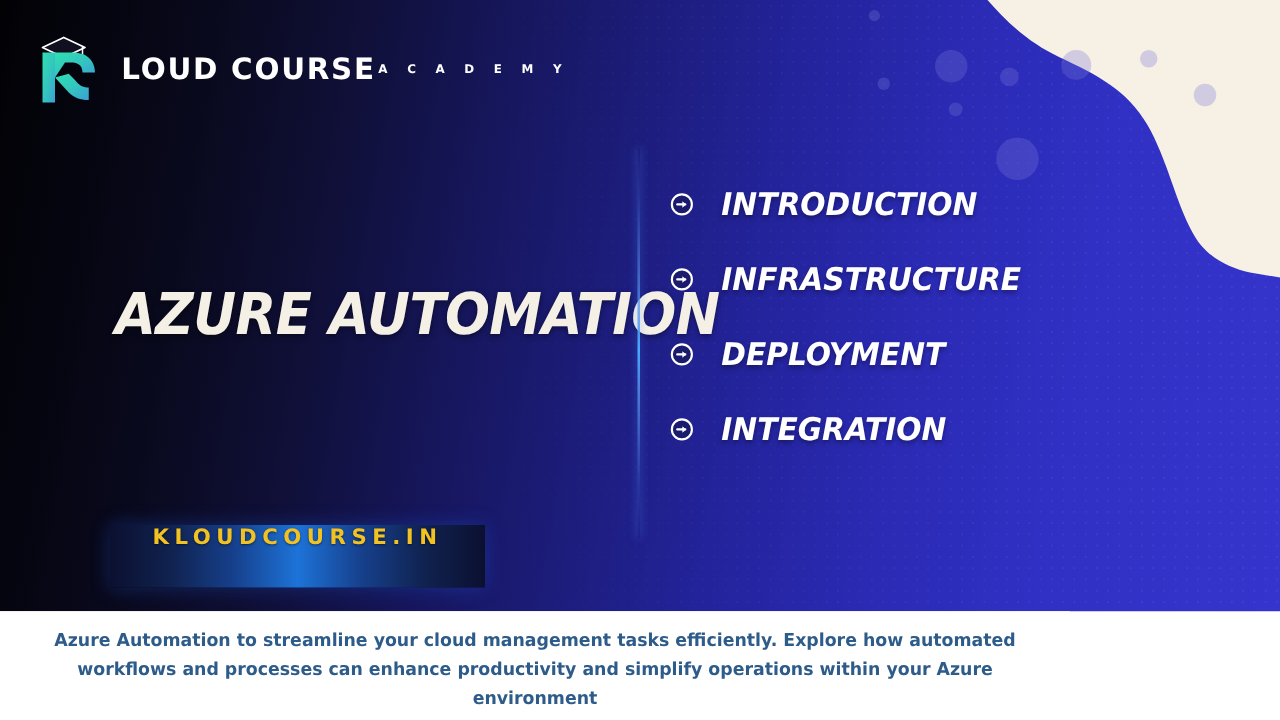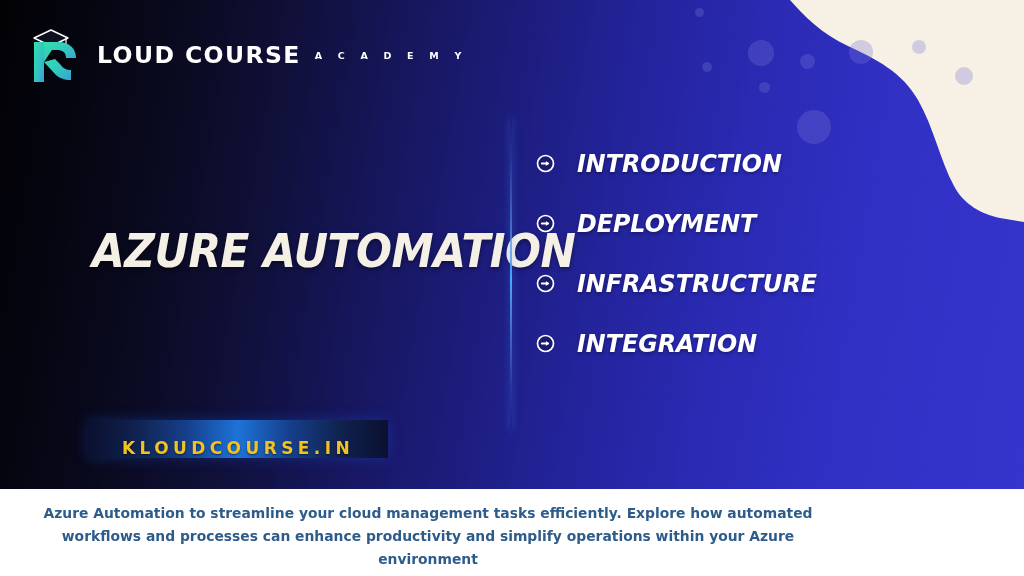--- a/index.html
+++ b/index.html
@@ -58,42 +58,42 @@
   .logo-mark svg{ display:block; }
   .logo-text{ display:flex; flex-direction:row; justify-content:center; margin-top:2px; }
   .logo-main{
     font-family:"DejaVu Sans", sans-serif;
     font-weight:bold; font-size:23.5px; color:#ffffff;
     letter-spacing:1.4px; line-height:1; white-space:nowrap;
   }
   .logo-sub{
     font-family:"DejaVu Sans", sans-serif;
     font-weight:bold; font-size:9.5px; color:#ffffff;
-    letter-spacing:6.2px; line-height:1; margin-top:7px; margin-left:14px;
+    letter-spacing:6.2px; line-height:1; margin-top:7px; margin-left:2px;
     white-space:nowrap;
   }
 
   
   .title{
     position:absolute; left:92px; top:228px;
     font-family:"DejaVu Sans", sans-serif;
     font-weight:bold; font-style:italic;
     font-size:46px; line-height:1;
     color:#f5f0e6;
     letter-spacing:-0.5px;
     transform:scaleX(0.92); transform-origin:left center;
     white-space:nowrap;
     text-shadow:0 2px 5px rgba(0,0,0,.45);
   }
 
   
   .badge{
     position:absolute; left:88px; top:420px;
-    width:300px; height:38px;
-    display:flex; align-items:flex-end; justify-content:center;
+    width:300px; height:50px;
+    display:flex; align-items:flex-start; justify-content:center;
     background:linear-gradient(90deg,
       #0b1030 0%, #10224f 16%, #16408c 33%,
       #1d73d8 50%, #16408c 67%, #10224f 84%, #0b1030 100%);
     box-shadow:0 0 14px rgba(30,90,210,.35);
   }
   .badge-text{
     font-family:"DejaVu Sans", sans-serif;
     font-weight:bold; font-size:17px; color:#f2c222;
     letter-spacing:4.4px; white-space:nowrap;
     text-shadow:0 1px 2px rgba(0,0,0,.5);
@@ -226,32 +226,32 @@
       </div>
 
       <div class="topic-item">
         <span class="topic-icon">
           <svg width="19" height="19" viewBox="0 0 19 19" xmlns="http://www.w3.org/2000/svg">
             <circle cx="9.5" cy="9.5" r="8" fill="#1b1b6e" stroke="#ffffff" stroke-width="1.7"></circle>
             <path d="M5.8 9.5 H12.2" stroke="#ffffff" stroke-width="1.8" stroke-linecap="round"></path>
             <path d="M9.9 6.9 L12.9 9.5 L9.9 12.1 Z" fill="#ffffff"></path>
           </svg>
         </span>
+        <span class="topic-label">INFRASTRUCTURE</span>
+      </div>
+
+      <div class="topic-item">
+        <span class="topic-icon">
+          <svg width="19" height="19" viewBox="0 0 19 19" xmlns="http://www.w3.org/2000/svg">
+            <circle cx="9.5" cy="9.5" r="8" fill="#1b1b6e" stroke="#ffffff" stroke-width="1.7"></circle>
+            <path d="M5.8 9.5 H12.2" stroke="#ffffff" stroke-width="1.8" stroke-linecap="round"></path>
+            <path d="M9.9 6.9 L12.9 9.5 L9.9 12.1 Z" fill="#ffffff"></path>
+          </svg>
+        </span>
         <span class="topic-label">DEPLOYMENT</span>
-      </div>
-
-      <div class="topic-item">
-        <span class="topic-icon">
-          <svg width="19" height="19" viewBox="0 0 19 19" xmlns="http://www.w3.org/2000/svg">
-            <circle cx="9.5" cy="9.5" r="8" fill="#1b1b6e" stroke="#ffffff" stroke-width="1.7"></circle>
-            <path d="M5.8 9.5 H12.2" stroke="#ffffff" stroke-width="1.8" stroke-linecap="round"></path>
-            <path d="M9.9 6.9 L12.9 9.5 L9.9 12.1 Z" fill="#ffffff"></path>
-          </svg>
-        </span>
-        <span class="topic-label">INFRASTRUCTURE</span>
       </div>
 
       <div class="topic-item">
         <span class="topic-icon">
           <svg width="19" height="19" viewBox="0 0 19 19" xmlns="http://www.w3.org/2000/svg">
             <circle cx="9.5" cy="9.5" r="8" fill="#1b1b6e" stroke="#ffffff" stroke-width="1.7"></circle>
             <path d="M5.8 9.5 H12.2" stroke="#ffffff" stroke-width="1.8" stroke-linecap="round"></path>
             <path d="M9.9 6.9 L12.9 9.5 L9.9 12.1 Z" fill="#ffffff"></path>
           </svg>
         </span>

